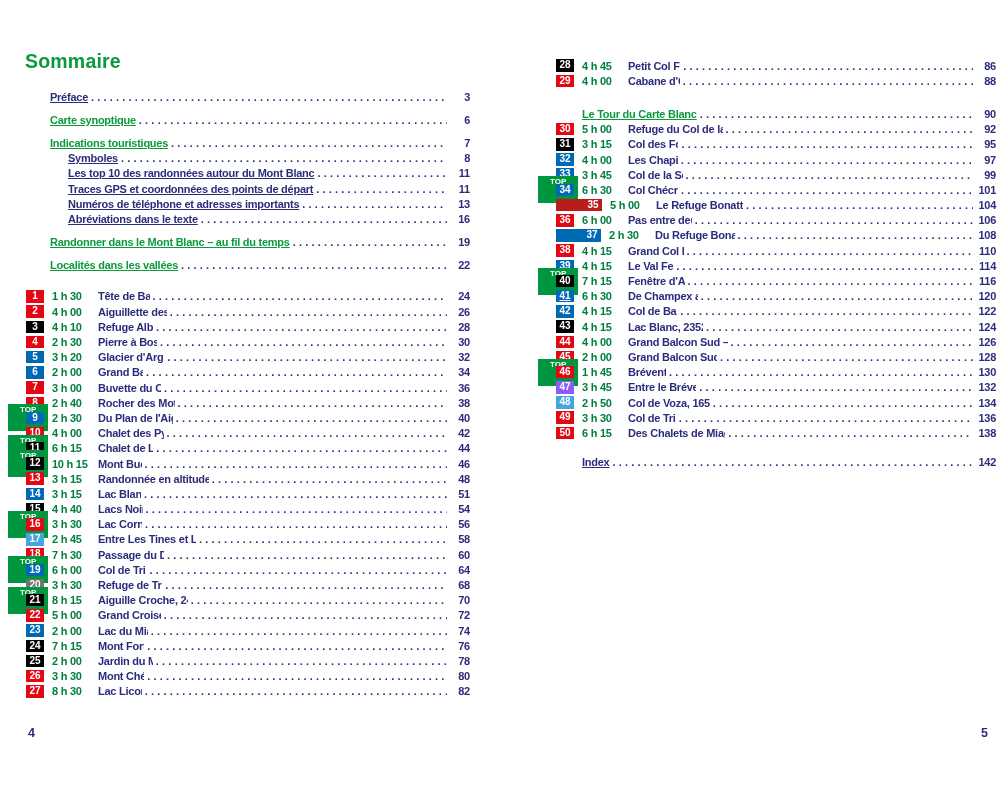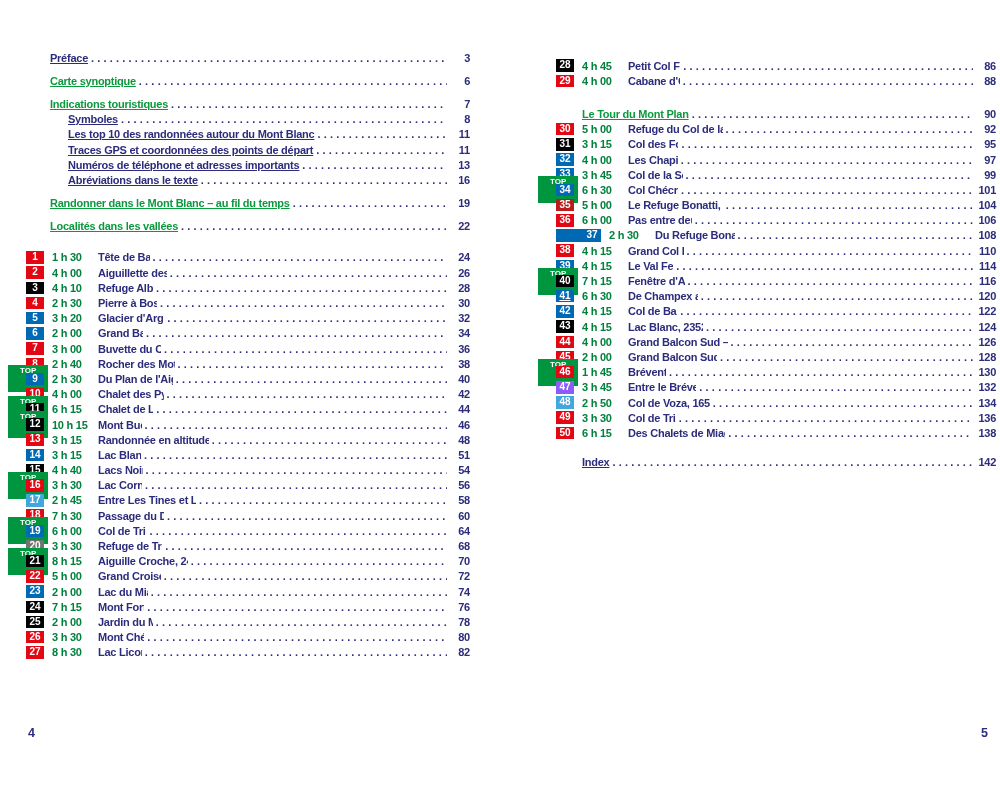--- a/index.html
+++ b/index.html
@@ -40,20 +40,21 @@
   .folio{position:absolute;font-size:12.5px;font-weight:700;color:var(--text);}
   .folio-left{left:28px;top:726px;}
   .folio-right{right:12px;top:726px;}
 </style>
 </head>
 <body>
 
 <div class="page">
 
   <div class="col left">
+    <h1 class="title">Sommaire</h1>
     <div id="front-matter">
         <div class="fm-row">
           <span class="lbl">Préface</span>
           <span class="dots"></span>
           <span class="pg">3</span>
         </div>
         <div class="fm-row green gap">
           <span class="lbl">Carte synoptique</span>
           <span class="dots"></span>
           <span class="pg">6</span>
@@ -344,21 +345,21 @@
         <div class="hrow">
           <span class="top-slot"></span>
           <span class="num-badge" style="background: rgb(227, 6, 19);">29</span>
           <span class="time">4 h 00</span>
           <span class="ttl">Cabane d'Orny, 2831 m</span>
           <span class="dots"></span>
           <span class="pg">88</span>
         </div>
       </div>
     <div id="tour-heading" class="fm-row green">
-      <span class="lbl">Le Tour du Mont Plan</span>
+      <span class="lbl">Le Tour du Carte Blanc</span>
       <span class="dots"></span>
       <span class="pg">90</span>
     </div>
     <div id="hikes-right">
         <div class="hrow">
           <span class="top-slot"></span>
           <span class="num-badge" style="background: rgb(227, 6, 19);">30</span>
           <span class="time">5 h 00</span>
           <span class="ttl">Refuge du Col de la Croix du Bonhomme, 2433 m</span>
           <span class="dots"></span>
@@ -393,21 +394,21 @@
             <span class="top-badge">TOP</span>
           </span>
           <span class="num-badge" style="background: rgb(0, 105, 180);">34</span>
           <span class="time">6 h 30</span>
           <span class="ttl">Col Chécrouit, 1956 m</span>
           <span class="dots"></span>
           <span class="pg">101</span>
         </div>
         <div class="hrow">
           <span class="top-slot"></span>
-          <span class="num-badge" style="background: #b91c1c;">35</span>
+          <span class="num-badge" style="background: #b91c1c; padding-left: 28px;">35</span>
           <span class="time">5 h 00</span>
           <span class="ttl">Le Refuge Bonatti, 2020 m, par le Mont de la Saxe</span>
           <span class="dots"></span>
           <span class="pg">104</span>
         </div>
         <div class="hrow">
           <span class="top-slot"></span>
           <span class="num-badge" style="background: rgb(227, 6, 19);">36</span>
           <span class="time">6 h 00</span>
           <span class="ttl">Pas entre deux Sauts, 2524 m</span>

